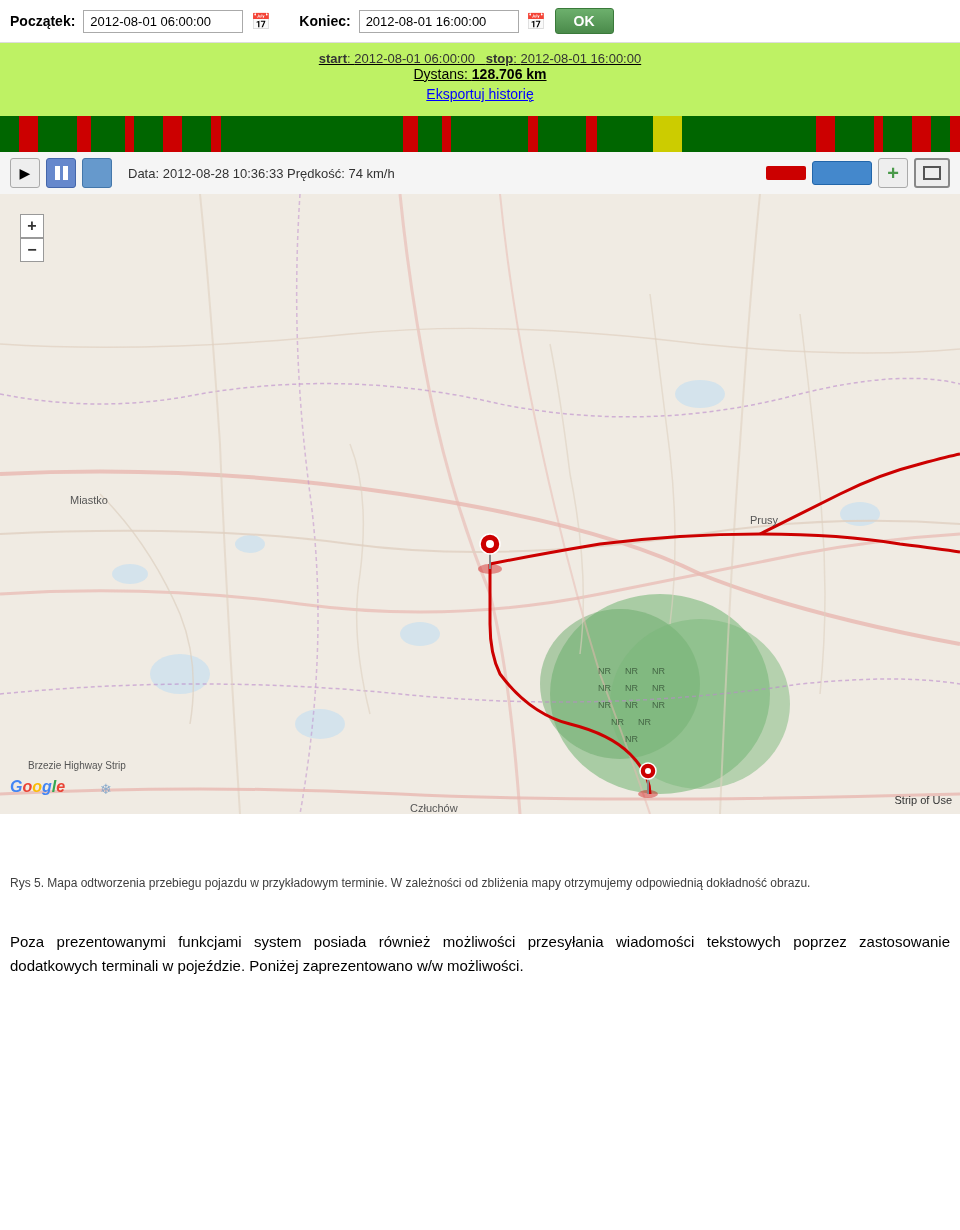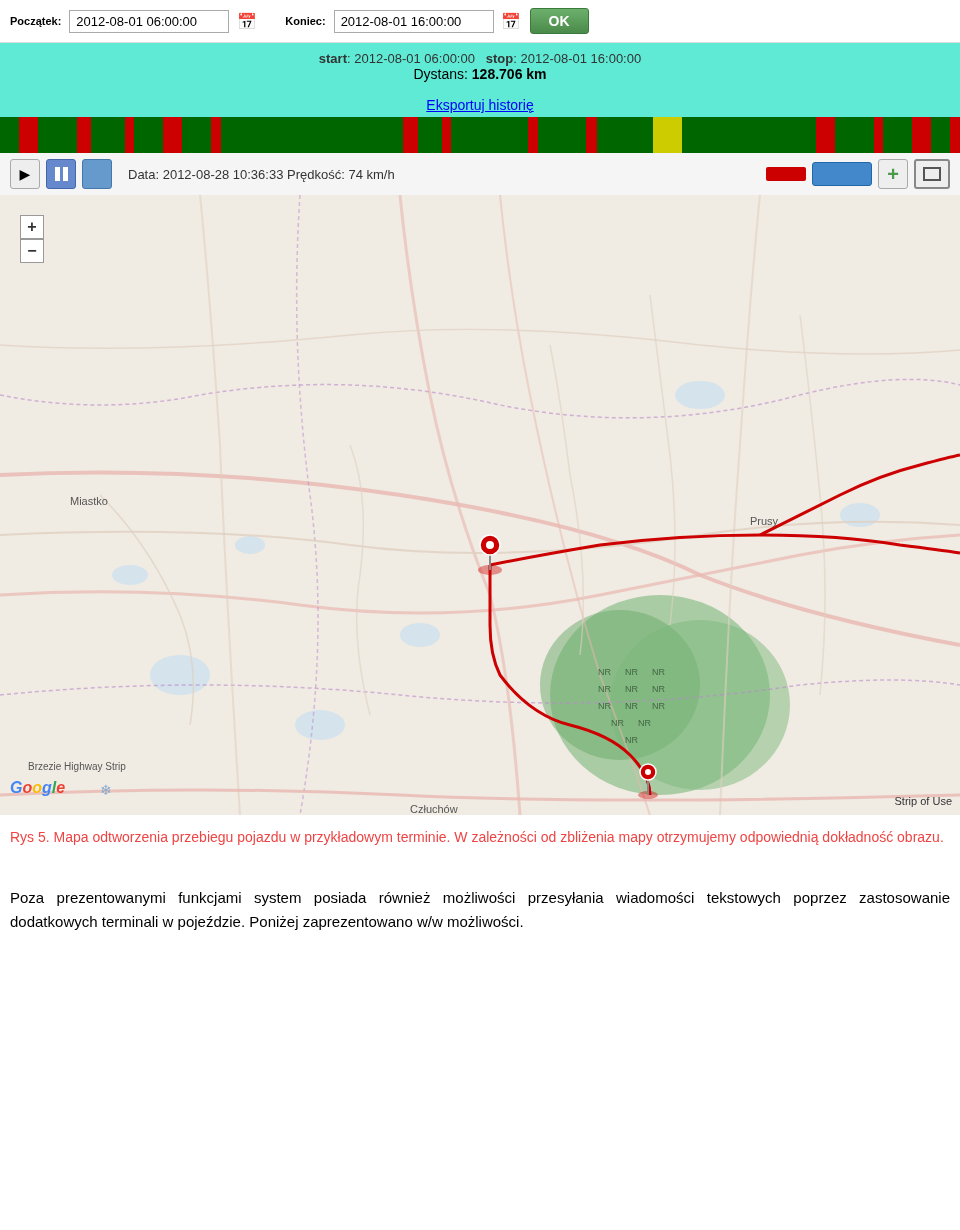--- a/index.html
+++ b/index.html
@@ -13,21 +13,21 @@
     
     .top-bar {
       display: flex;
       align-items: center;
       padding: 8px 10px;
       gap: 8px;
       background: #fff;
       border-bottom: 1px solid #ddd;
     }
     .top-bar label {
-      font-size: 11px;
+      font-size: 14px;
       font-weight: bold;
     }
     .top-bar input[type="text"] {
       border: 1px solid #aaa;
       padding: 3px 6px;
       font-size: 13px;
       width: 160px;
       background: #fff;
     }
     .calendar-icon {
@@ -42,22 +42,23 @@
       padding: 4px 18px;
       font-size: 14px;
       cursor: pointer;
       border-radius: 3px;
       font-weight: bold;
     }
 
     
     .info-section {
       text-align: center;
-      padding: 8px 0 4px 0;
-      background: #5eead4;
+      padding: 8px 0 14px 0;
+      background: #bef264;
+      text-decoration: underline;
     }
     .info-section .line1 {
       font-size: 13px;
       color: #333;
     }
     .info-section .line1 span.label {
       font-weight: bold;
     }
     .info-section .line2 {
       font-size: 14px;
@@ -72,21 +73,21 @@
     }
     .info-section .line3 .bold {
       font-weight: bold;
     }
     .info-section .export-link {
       color: #00f;
       text-decoration: underline;
       cursor: pointer;
       font-size: 14px;
       display: inline-block;
-      margin-top: 15px;
+      margin-top: 4px;
     }
 
     
     .timeline-container {
       width: 100%;
       height: 36px;
       background: #006600;
       position: relative;
       overflow: hidden;
     }
@@ -254,23 +255,24 @@
       color: #333;
       cursor: pointer;
     }
 
     
     .caption-section {
       padding: 12px 10px 8px 10px;
       background: #fff;
     }
     .caption-section p {
-      font-size: 14px;
-      color: #ef4444;
+      font-size: 12px;
+      color: #404040;
       line-height: 1.5;
+      margin-top: 48px;
     }
 
     
     .bottom-section {
       padding: 30px 10px 20px 10px;
       background: #fff;
     }
     .bottom-section p {
       font-size: 15px;
       color: #000;

